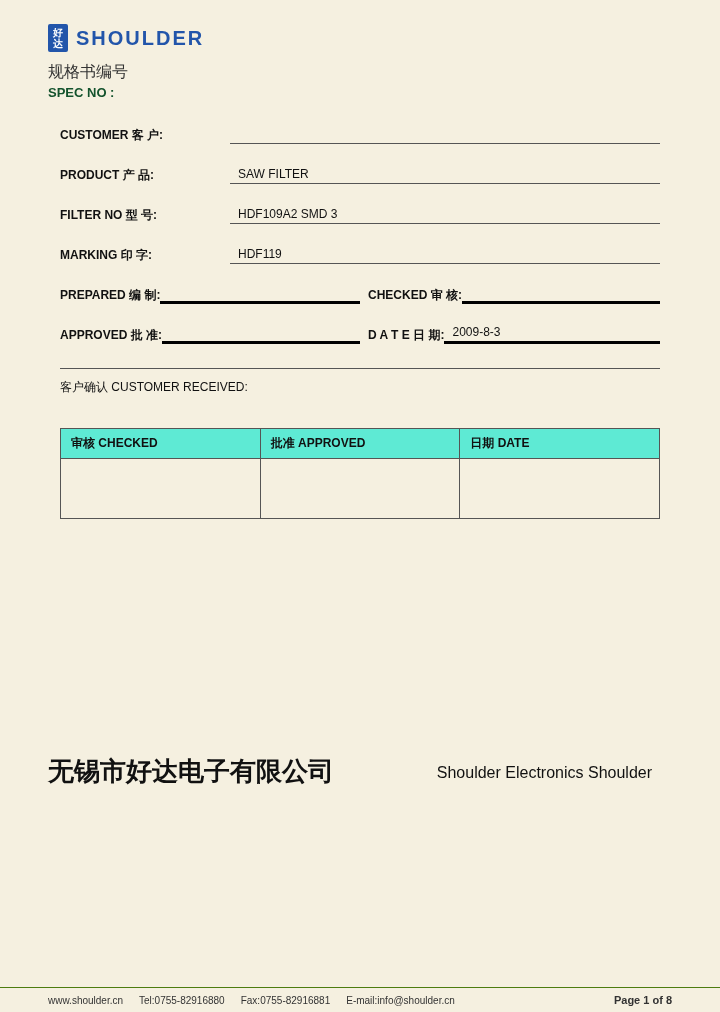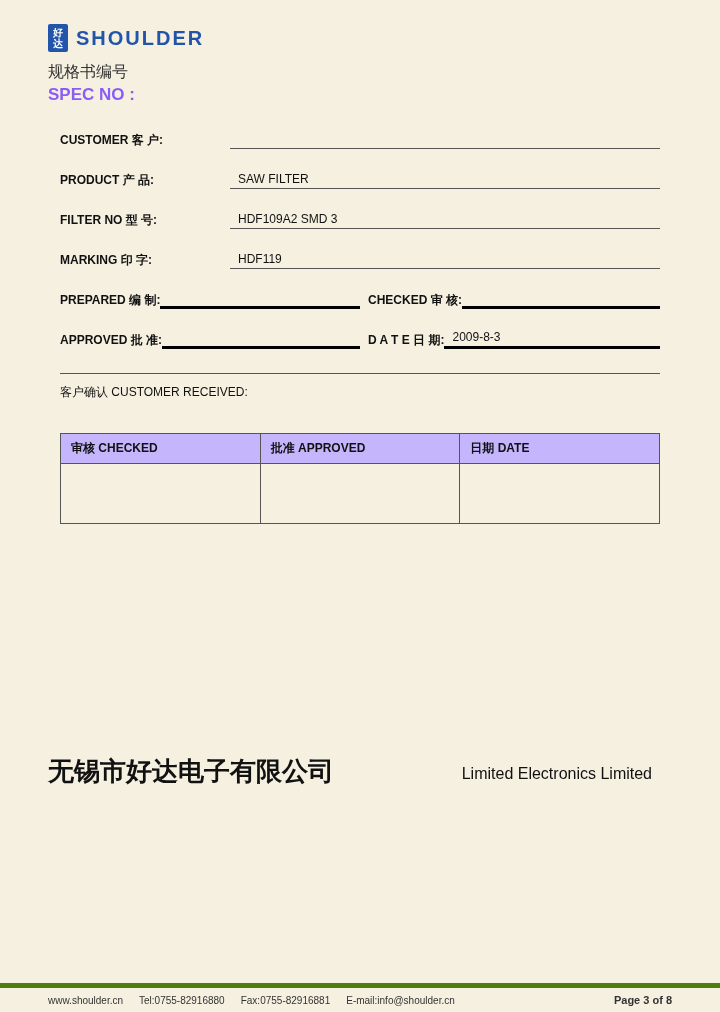--- a/index.html
+++ b/index.html
@@ -38,23 +38,23 @@
       letter-spacing: 2px;
       font-family: Arial, sans-serif;
     }
     .spec-no-label {
       font-size: 16px;
       color: #333;
       font-family: Arial, sans-serif;
       margin-bottom: 2px;
     }
     .spec-no-bold {
-      font-size: 17px;
-      font-weight: bold;
-      color: #8b5cf6;
+      font-size: 13px;
+      font-weight: bold;
+      color: #14532d;
       font-family: Arial, sans-serif;
     }
     .title-section {
       text-align: center;
       padding: 30px 48px 20px 48px;
     }
     .title-chinese {
       font-size: 38px;
       font-weight: bold;
       color: #111;
@@ -158,21 +158,21 @@
       font-family: Arial, sans-serif;
       font-weight: bold;
       color: #111;
       height: 70px;
       vertical-align: top;
       width: 33.33%;
     }
     .sig-header-row td {
       height: 28px;
       vertical-align: middle;
-      background: #c4b5fd;
+      background: #5eead4;
     }
     .sig-body-row td {
       height: 60px;
       vertical-align: top;
     }
     .company-section {
       text-align: center;
       padding: 50px 68px 20px 48px;
       flex: 1;
       display: flex;
@@ -186,21 +186,21 @@
       color: #111;
       font-family: '宋体', SimSun, serif;
       margin-bottom: 4px;
     }
     .company-english {
       font-size: 16px;
       color: #111;
       font-family: Arial, sans-serif;
     }
     .footer {
-      border-top: 5px solid #4d7c0f;
+      border-top: 1px solid #4d7c0f;
       padding: 6px 48px;
       display: flex;
       justify-content: space-between;
       align-items: center;
       font-size: 10px;
       color: #333;
       font-family: Arial, sans-serif;
     }
     .footer-left {
       display: flex;
@@ -321,27 +321,27 @@
       <tr class="sig-body-row">
         <td></td>
         <td></td>
         <td></td>
       </tr>
     </tbody>
   </table>
 
   <div class="company-section">
     <div class="company-chinese">无锡市好达电子有限公司</div>
-    <div class="company-english">Limited Electronics Limited</div>
+    <div class="company-english">Shoulder Electronics Shoulder</div>
   </div>
 
   <div class="footer">
     <div class="footer-left">
       <span>www.shoulder.cn</span>
       <span>Tel:0755-82916880</span>
       <span>Fax:0755-82916881</span>
       <span>E-mail:info@shoulder.cn</span>
     </div>
     <div class="footer-right">
-      <span>Page 3 of 8</span>
+      <span>Page 1 of 8</span>
     </div>
   </div>
 </div>
 
 </body></html>

